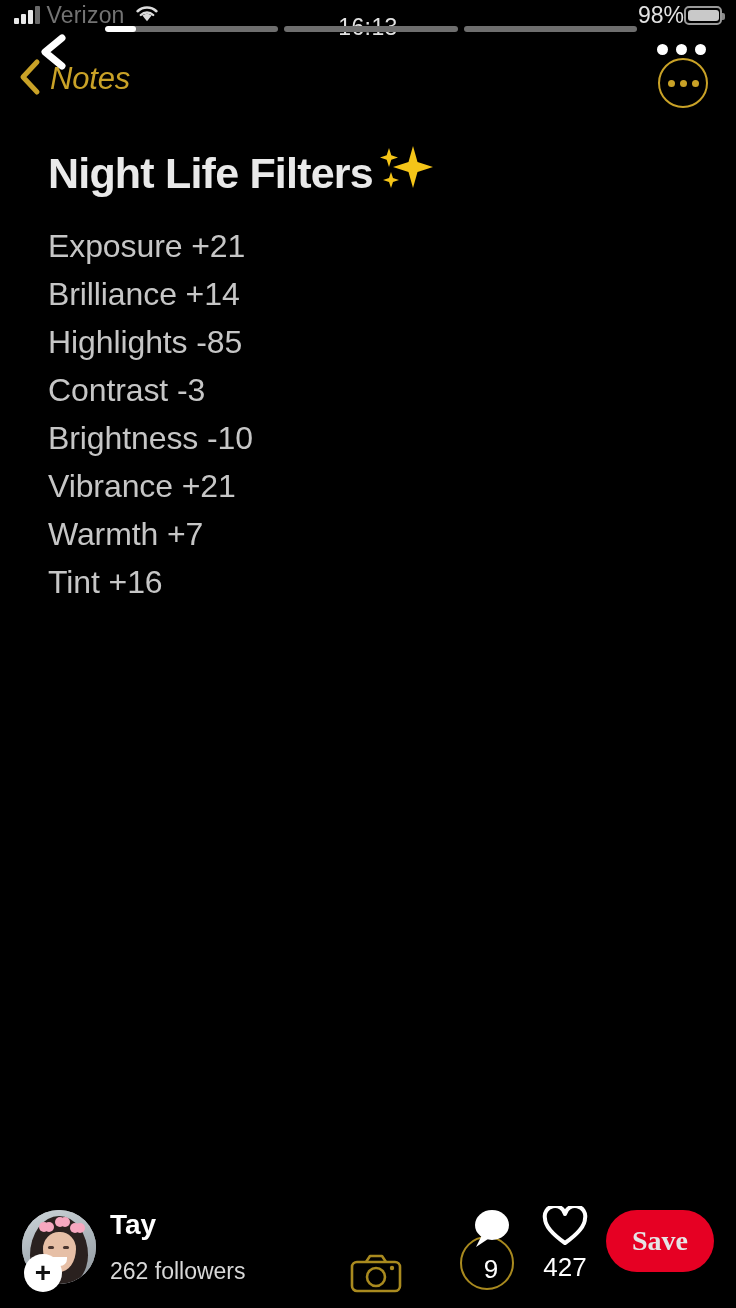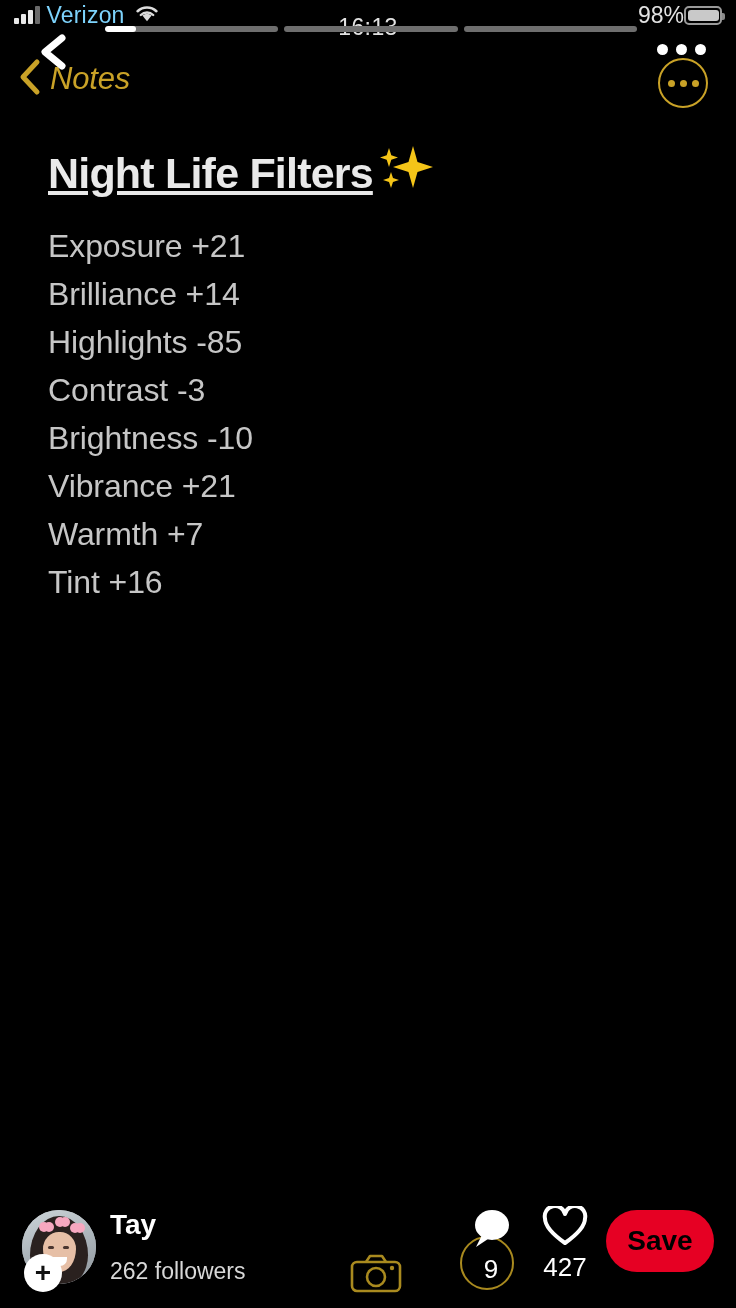--- a/index.html
+++ b/index.html
@@ -51,21 +51,21 @@
     width: 4.5px;
     background: #e8e8e8;
     border-radius: 1px;
   }
   .signal-bars i:nth-child(1) { height: 6px; }
   .signal-bars i:nth-child(2) { height: 10px; }
   .signal-bars i:nth-child(3) { height: 14px; }
   .signal-bars i:nth-child(4) { height: 18px; background: #6a6a6a; }
   .carrier {
     font-size: 23px;
-    color: #7dd3fc;
+    color: #737373;
     letter-spacing: 0.2px;
   }
   .wifi-icon { margin-left: 2px; display: block; }
 
   .status-time {
     position: absolute;
     left: 0; right: 0; top: 14px;
     text-align: center;
     font-size: 23px;
     color: #e2e2e2;
@@ -209,21 +209,20 @@
   }
   .note-title {
     font-size: 43px;
     font-weight: bold;
     color: #e9e9e9;
     letter-spacing: -0.8px;
     line-height: 1.15;
     margin: 0 0 16px 0;
     display: flex;
     align-items: center;
-    text-decoration: underline;
   }
   .sparkle-emoji {
     display: inline-block;
     margin-left: 2px;
     vertical-align: middle;
   }
   .filter-list {
     list-style: none;
     margin: 0;
     padding: 0;
@@ -381,29 +380,29 @@
     z-index: -1;
   }
   .save-button {
     position: absolute;
     right: 22px;
     top: 14px;
     width: 108px;
     height: 62px;
     border-radius: 34px;
     background: #e60023;
-    color: #000000;
+    color: #e5e5e5;
     font-size: 28px;
     font-weight: bold;
     display: flex;
     align-items: center;
     justify-content: center;
     border: none;
     cursor: pointer;
-    font-family: Liberation Sans, sans-serif;
+    font-family: Liberation Serif, serif;
   }
 </style>
 </head>
 <body>
 
 <div class="screen">
 
   <div class="status-bar">
     <div class="status-left">
       <span class="signal-bars">

